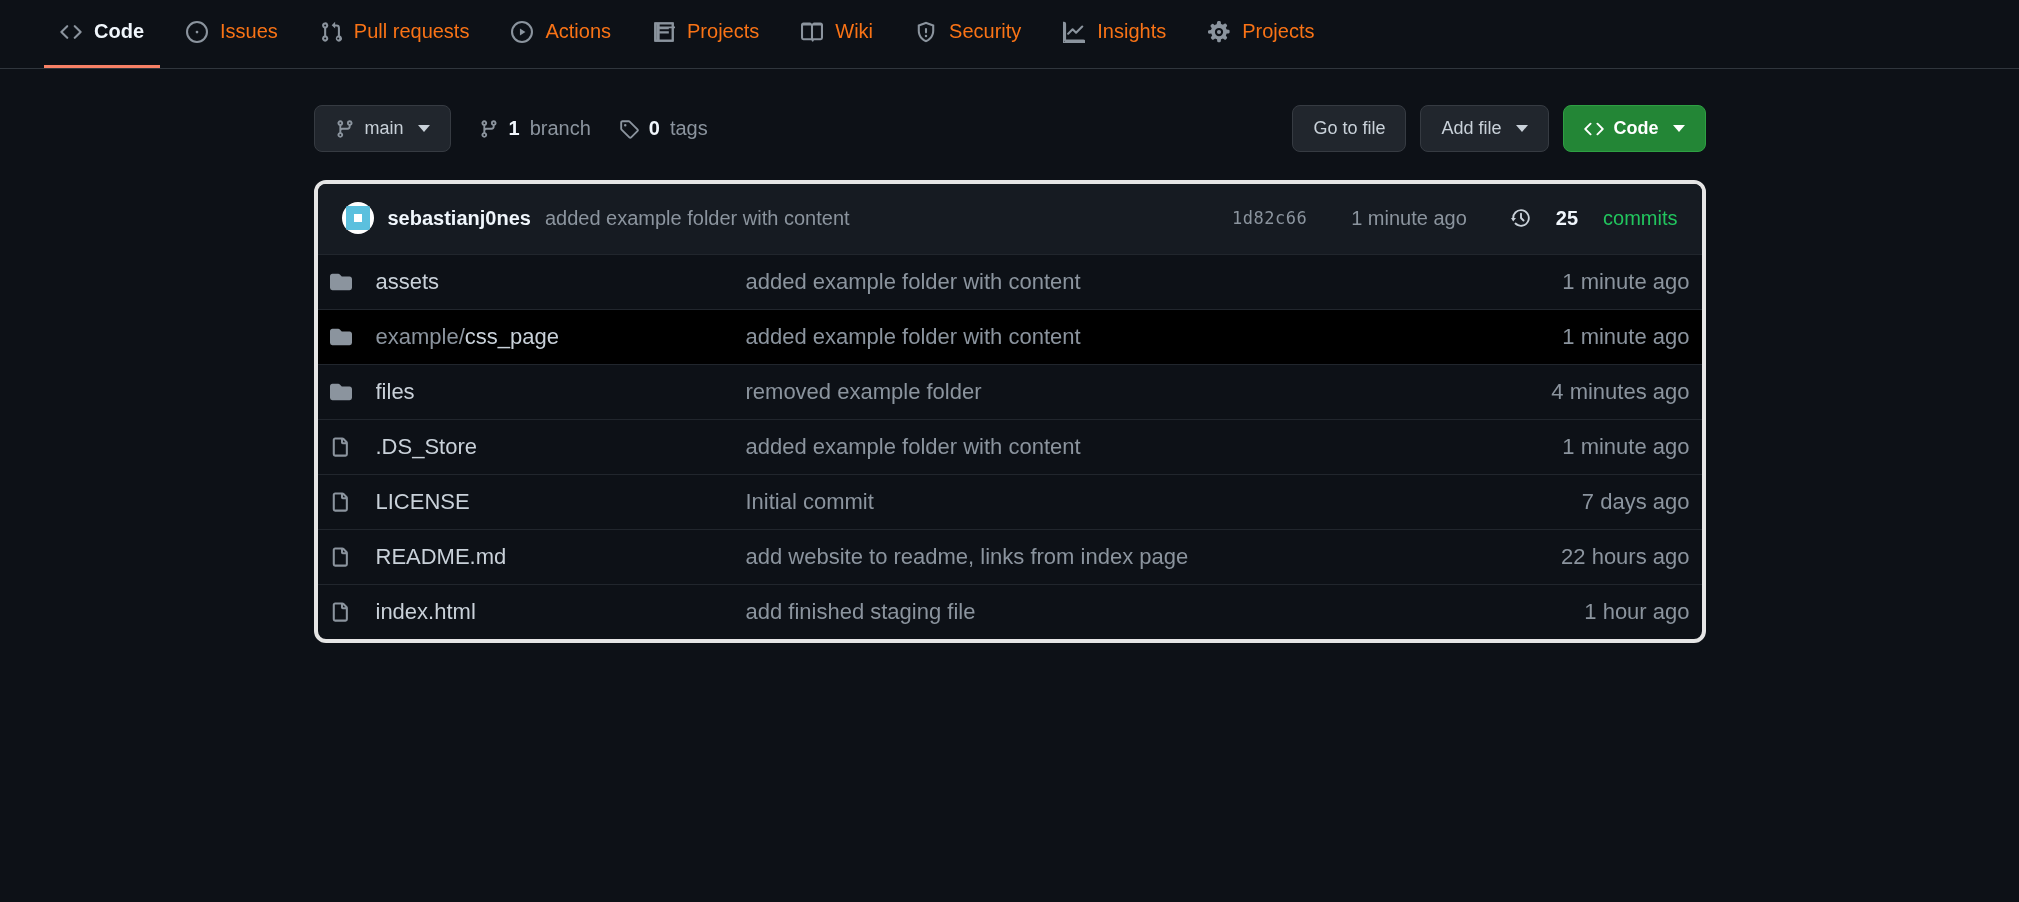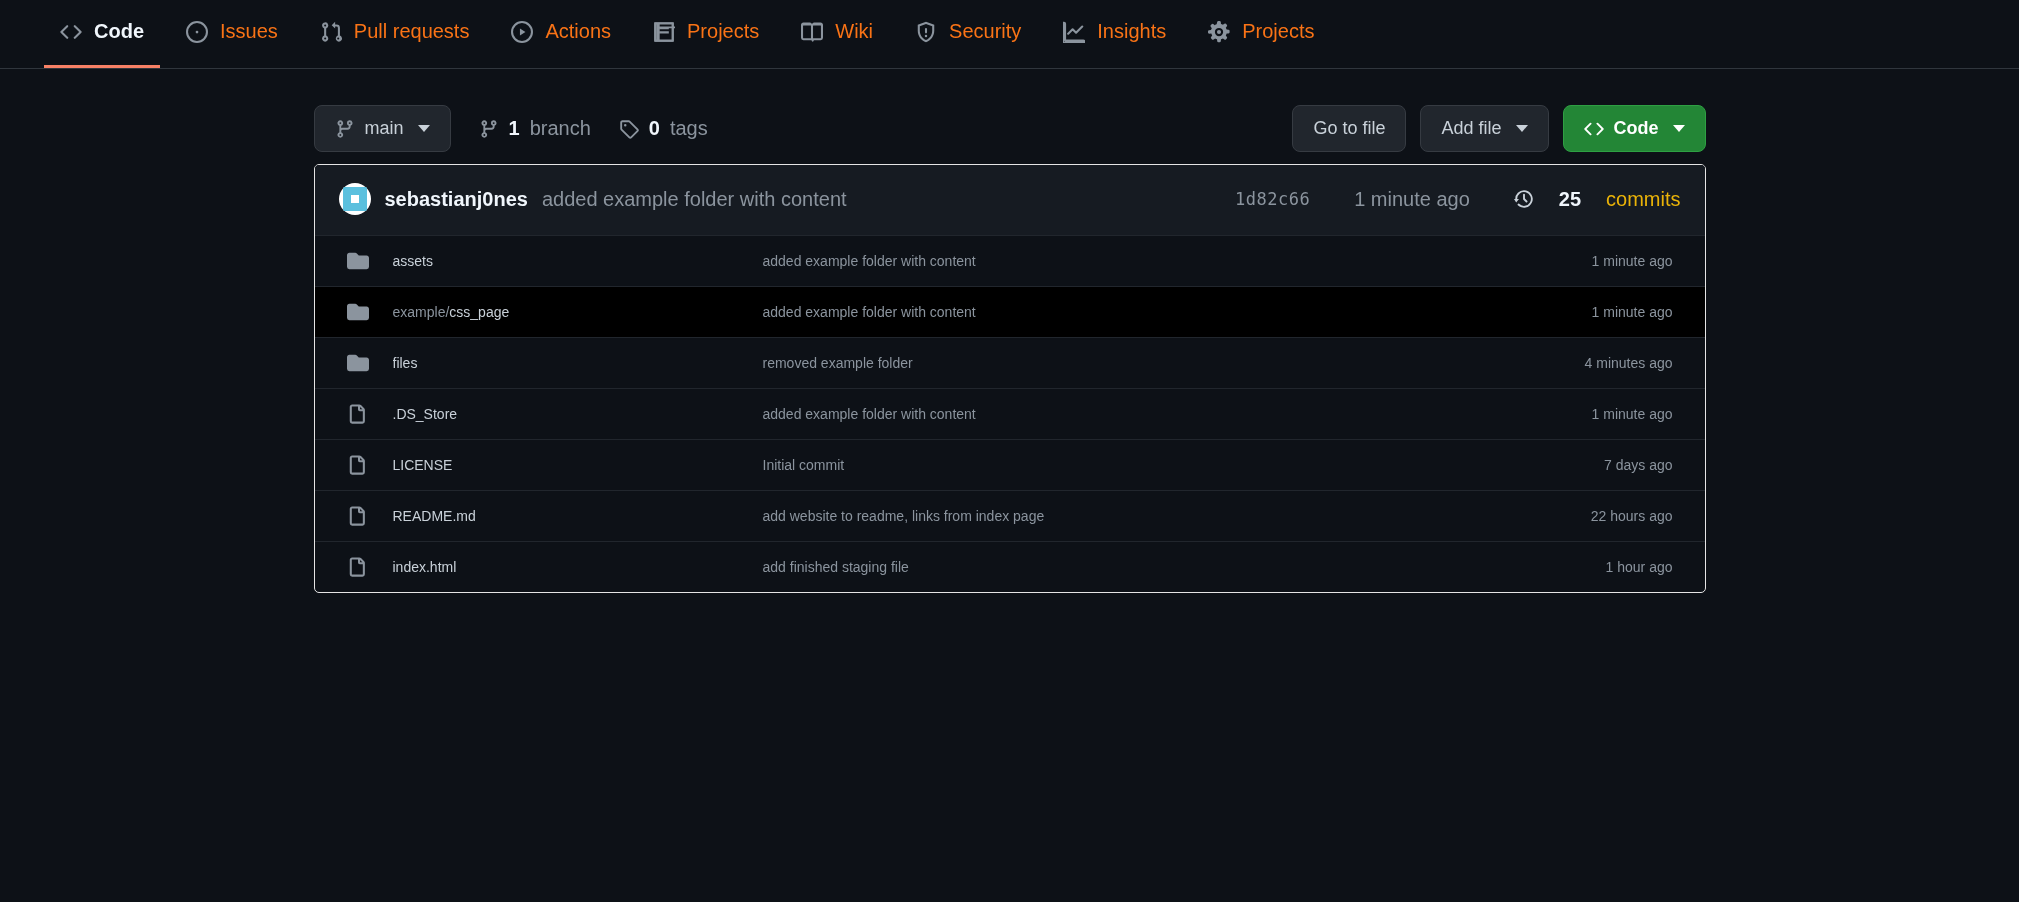--- a/index.html
+++ b/index.html
@@ -82,23 +82,23 @@
     color: #c9d1d9;
     font-size: 20px;
     cursor: pointer;
   }
   .counter-link .muted { color:#8b949e; }
   .counter-link b { color:#f0f6fc; font-weight:600; }
   .counter-link .icon { color:#8b949e; display:flex; }
   .spacer { flex:1; }
   
   .box {
-    margin-top: 12px;
-    border: 1px solid #e5e5e5;
-    border-radius: 5px;
+    margin-top: 28px;
+    border: 4px solid #e5e5e5;
+    border-radius: 12px;
     overflow: hidden;
   }
   .box-header {
     display: flex;
     align-items: center;
     gap: 14px;
     padding: 18px 24px 20px;
     background: #161b22;
     border-bottom: 1px solid #21262d;
     font-size: 20px;
@@ -116,30 +116,30 @@
       linear-gradient(90deg,#5bc0de 0 33%, transparent 33% 66%, #5bc0de 66%),
       linear-gradient(0deg,#5bc0de 0 33%, transparent 33% 66%, #5bc0de 66%),
       #fff;
   }
   .box-header .author { font-weight:600; color:#f0f6fc; }
   .box-header .msg { color:#8b949e; }
   .box-header .sha { font-family: ui-monospace,SFMono-Regular,Menlo,monospace; color:#8b949e; font-size:17px; letter-spacing:.5px;}
   .box-header .time { color:#8b949e; }
   .commits-link { display:flex; align-items:center; gap:25px; color:#c9d1d9; cursor:pointer;}
   .commits-link b { color:#f0f6fc; font-weight:600;}
-  .commits-link .muted{color:#eab308;}
+  .commits-link .muted{color:#22c55e;}
   .commits-link .icon{color:#c9d1d9;}
   .muted-gap { width:16px; }
   
   .row {
     display:flex;
     align-items:center;
-    padding: 14px 32px;
+    padding: 14px 12px;
     border-top: 1px solid #21262d;
-    font-size: 14px;
+    font-size: 22px;
   }
   .row:first-of-type{border-top:none;}
   .row.hovered{ background:#000000; }
   .row .icon { color:#8b949e; display:flex; margin-right:22px; flex:0 0 24px;}
   .row .name { color:#c9d1d9; flex: 0 0 370px; white-space:nowrap; overflow:hidden; text-overflow:ellipsis;}
   .row .name .path-dim{ color:#8b949e; }
   .row .commit-msg{ color:#8b949e; flex:1; white-space:nowrap; overflow:hidden; text-overflow:ellipsis;}
   .row .time{ color:#8b949e; text-align:right; white-space:nowrap;}
   svg{display:block;}
 </style>

